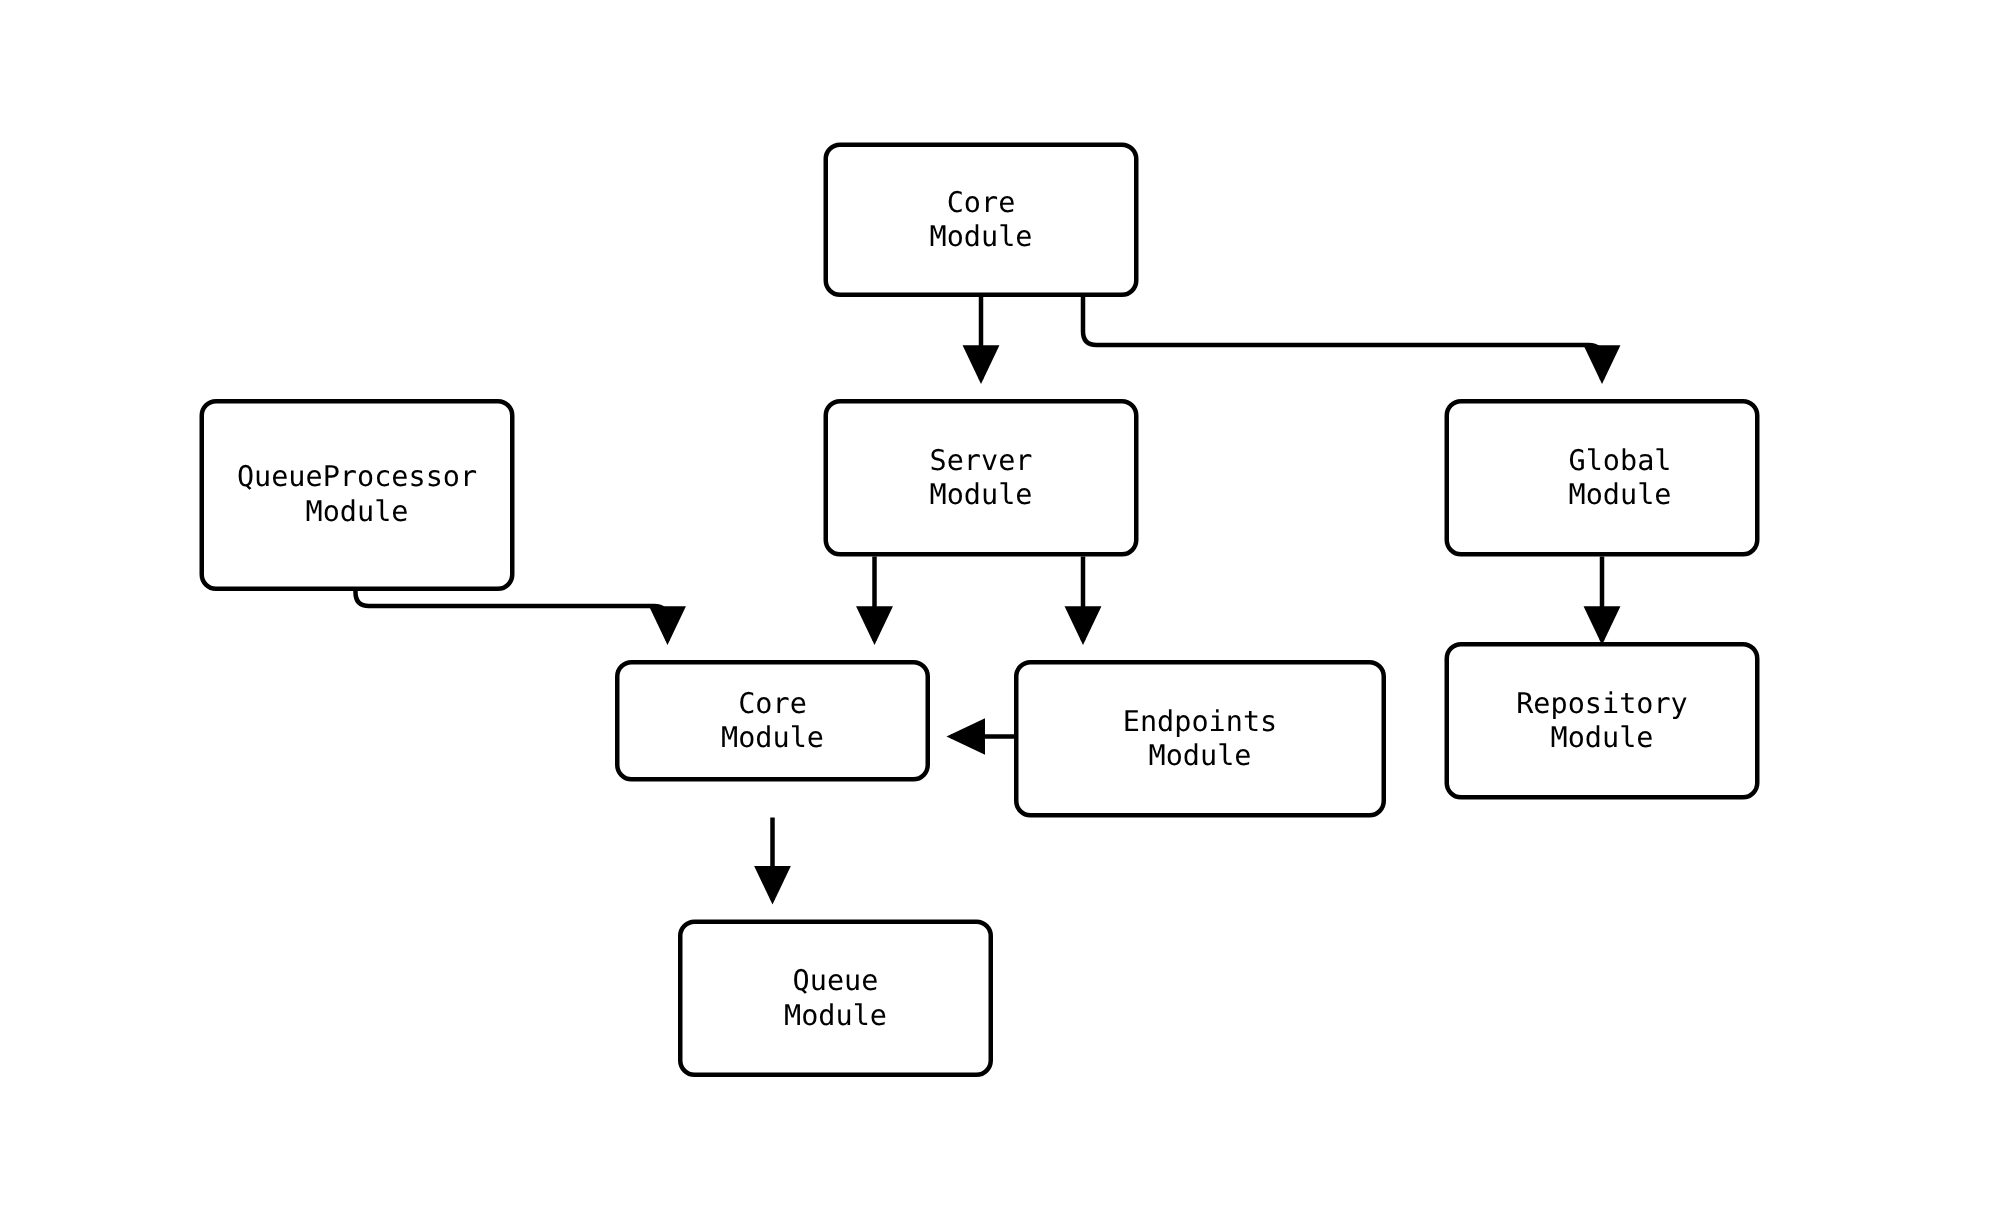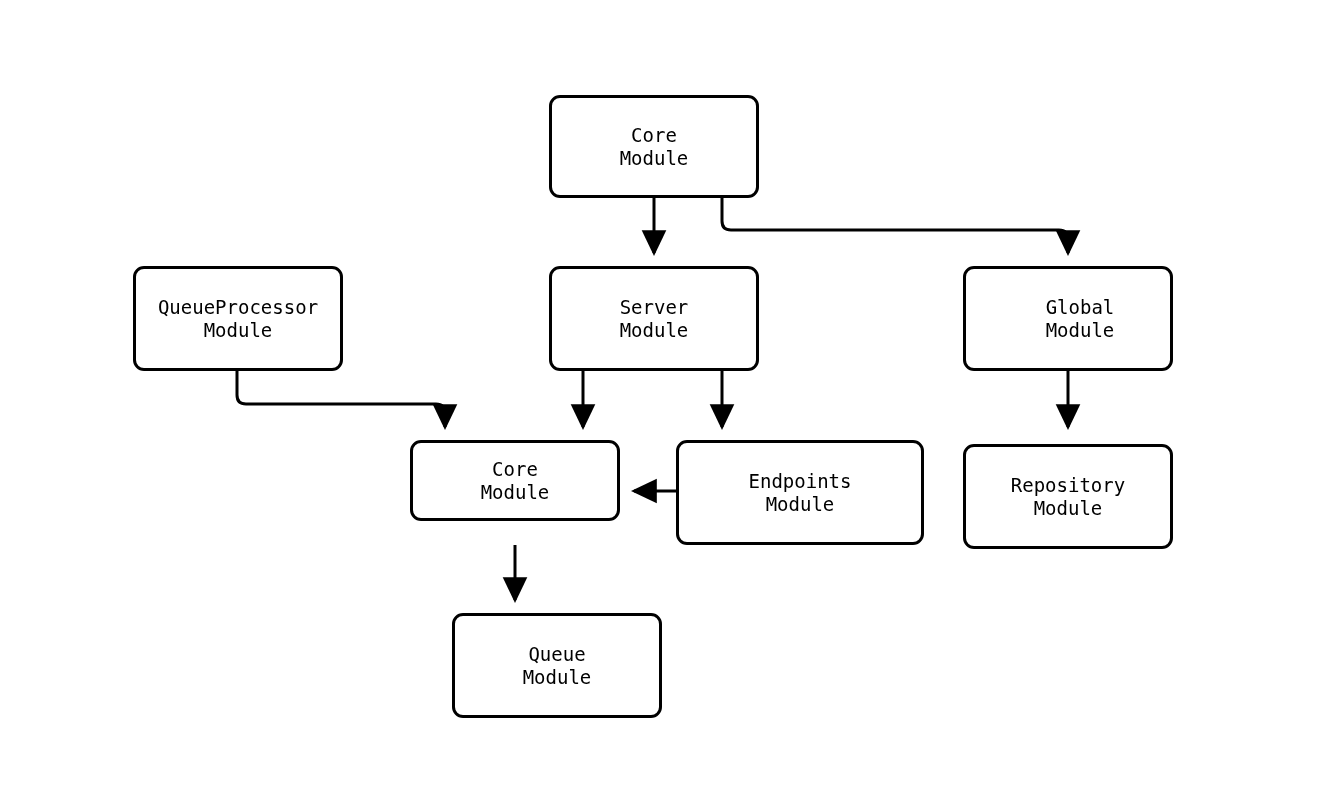--- a/index.html
+++ b/index.html
@@ -92,21 +92,21 @@
     <g>
       <path d="M 515 545 L 515 600" fill="none" stroke="#000000" stroke-width="3" marker-end="url(#arrowhead)"></path>
     </g>
   </svg>
 
   <div class="node" style="left:549px; top:95px; width:210px; height:103px;">
     <div class="node-label">Core</div>
     <div class="node-label">Module</div>
   </div>
 
-  <div class="node" style="left:133px; top:266px; width:210px; height:105px;">
+  <div class="node" style="left:133px; top:266px; width:210px; height:128px;">
     <div class="node-label">QueueProcessor</div>
     <div class="node-label">Module</div>
   </div>
 
   <div class="node" style="left:549px; top:266px; width:210px; height:105px;">
     <div class="node-label">Server</div>
     <div class="node-label">Module</div>
   </div>
 
   <div class="node" style="left:963px; top:266px; width:210px; height:105px;padding-left:24px;">
@@ -117,21 +117,21 @@
   <div class="node" style="left:410px; top:440px; width:210px; height:81px;">
     <div class="node-label">Core</div>
     <div class="node-label">Module</div>
   </div>
 
   <div class="node" style="left:676px; top:440px; width:248px; height:105px;">
     <div class="node-label">Endpoints</div>
     <div class="node-label">Module</div>
   </div>
 
-  <div class="node" style="left:963px; top:444px; width:210px; height:105px;">
+  <div class="node" style="left:963px; top:428px; width:210px; height:105px;">
     <div class="node-label">Repository</div>
     <div class="node-label">Module</div>
   </div>
 
   <div class="node" style="left:410px; top:613px; width:210px; height:105px;margin-left:42px;">
     <div class="node-label">Queue</div>
     <div class="node-label">Module</div>
   </div>
 
 </div>

